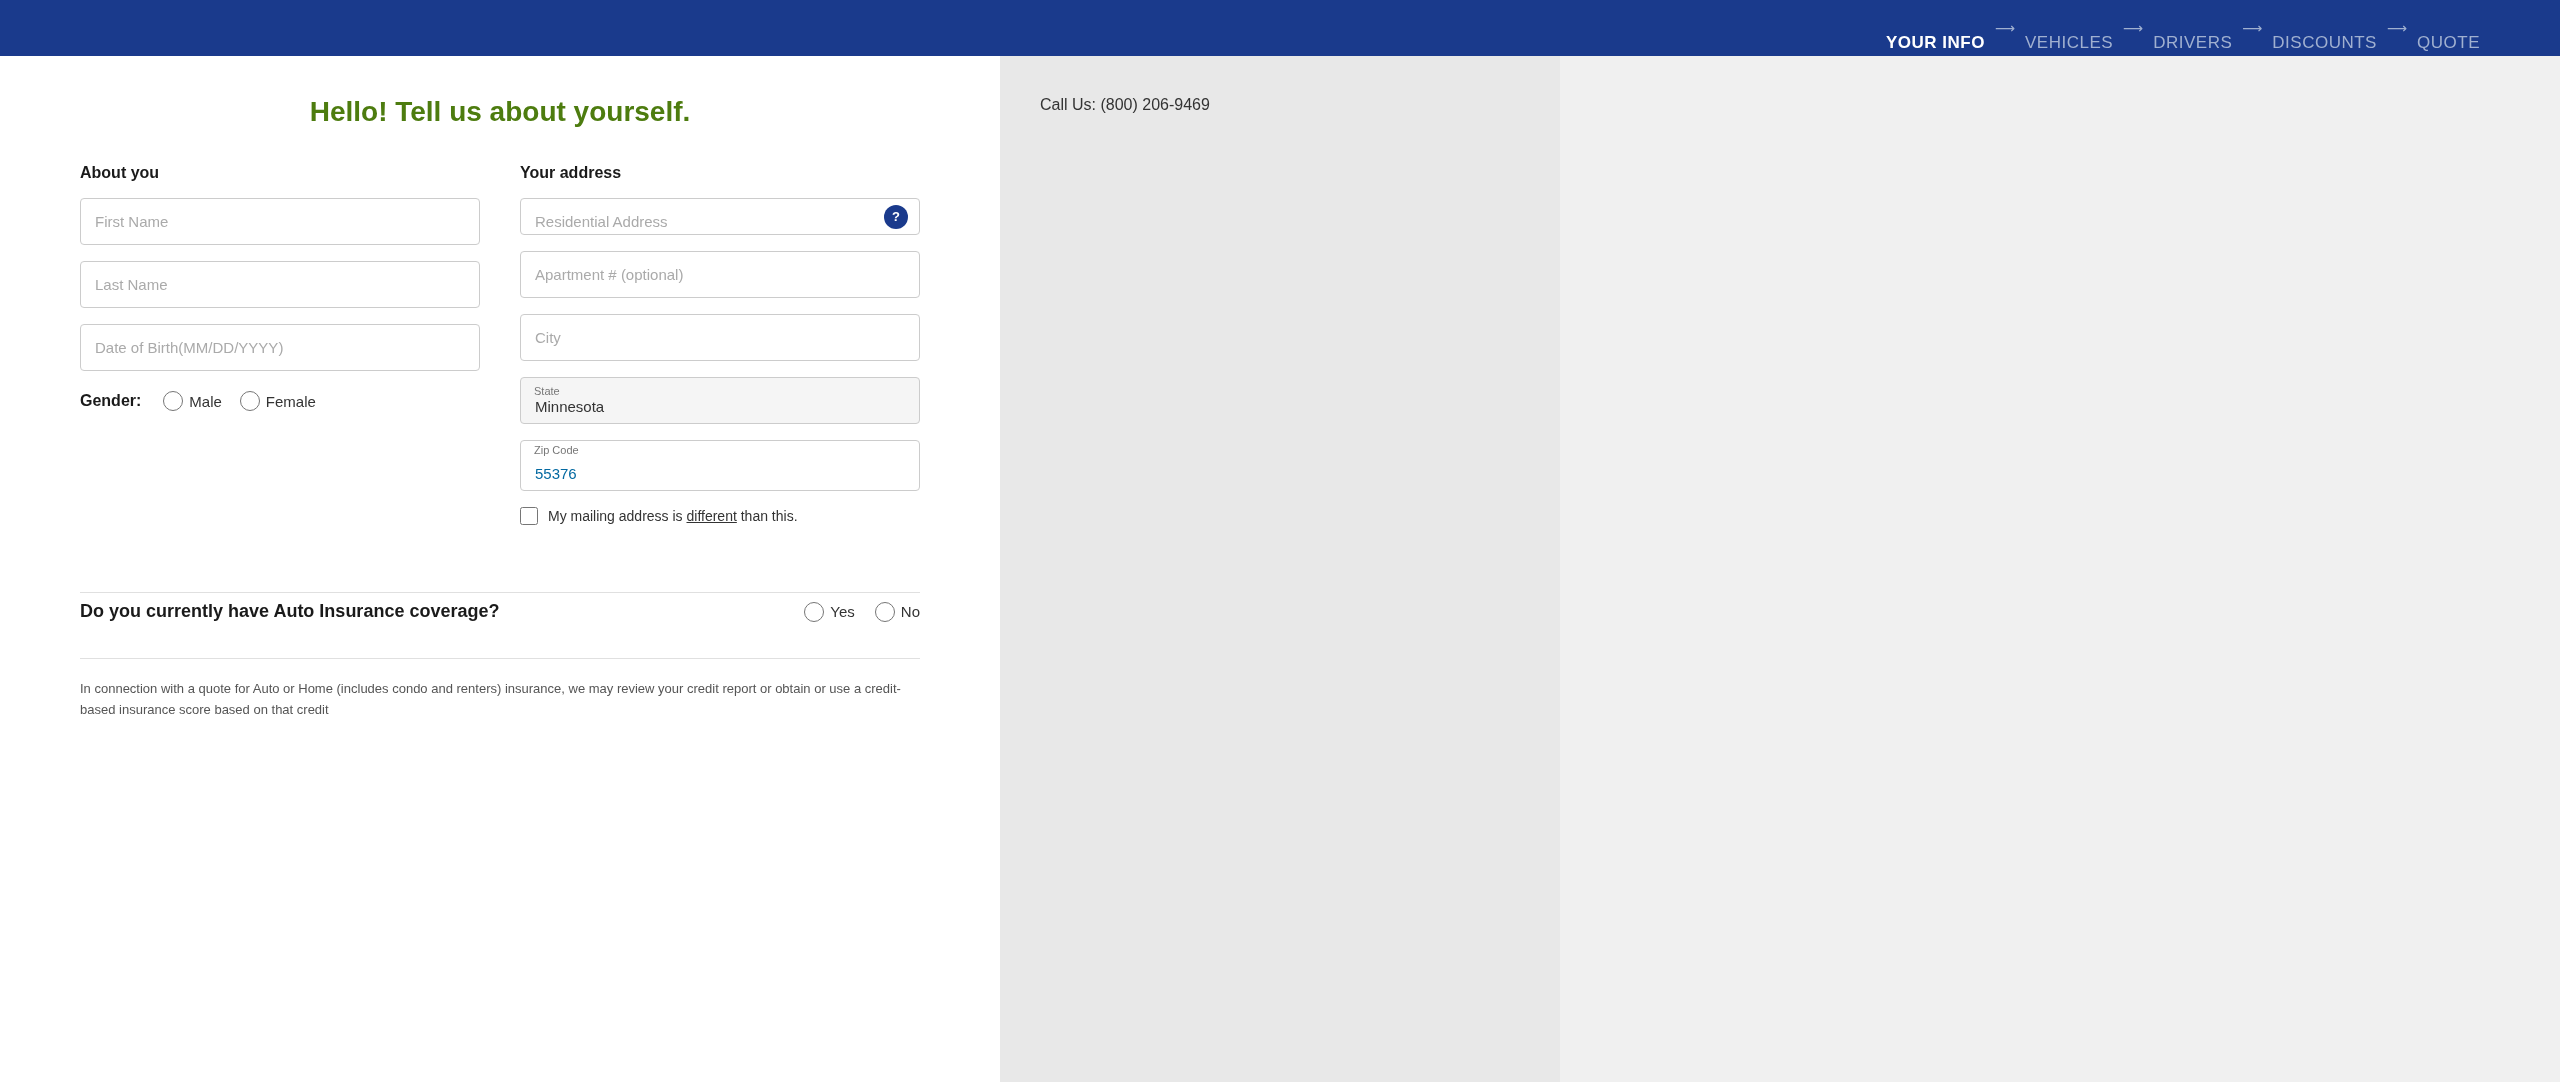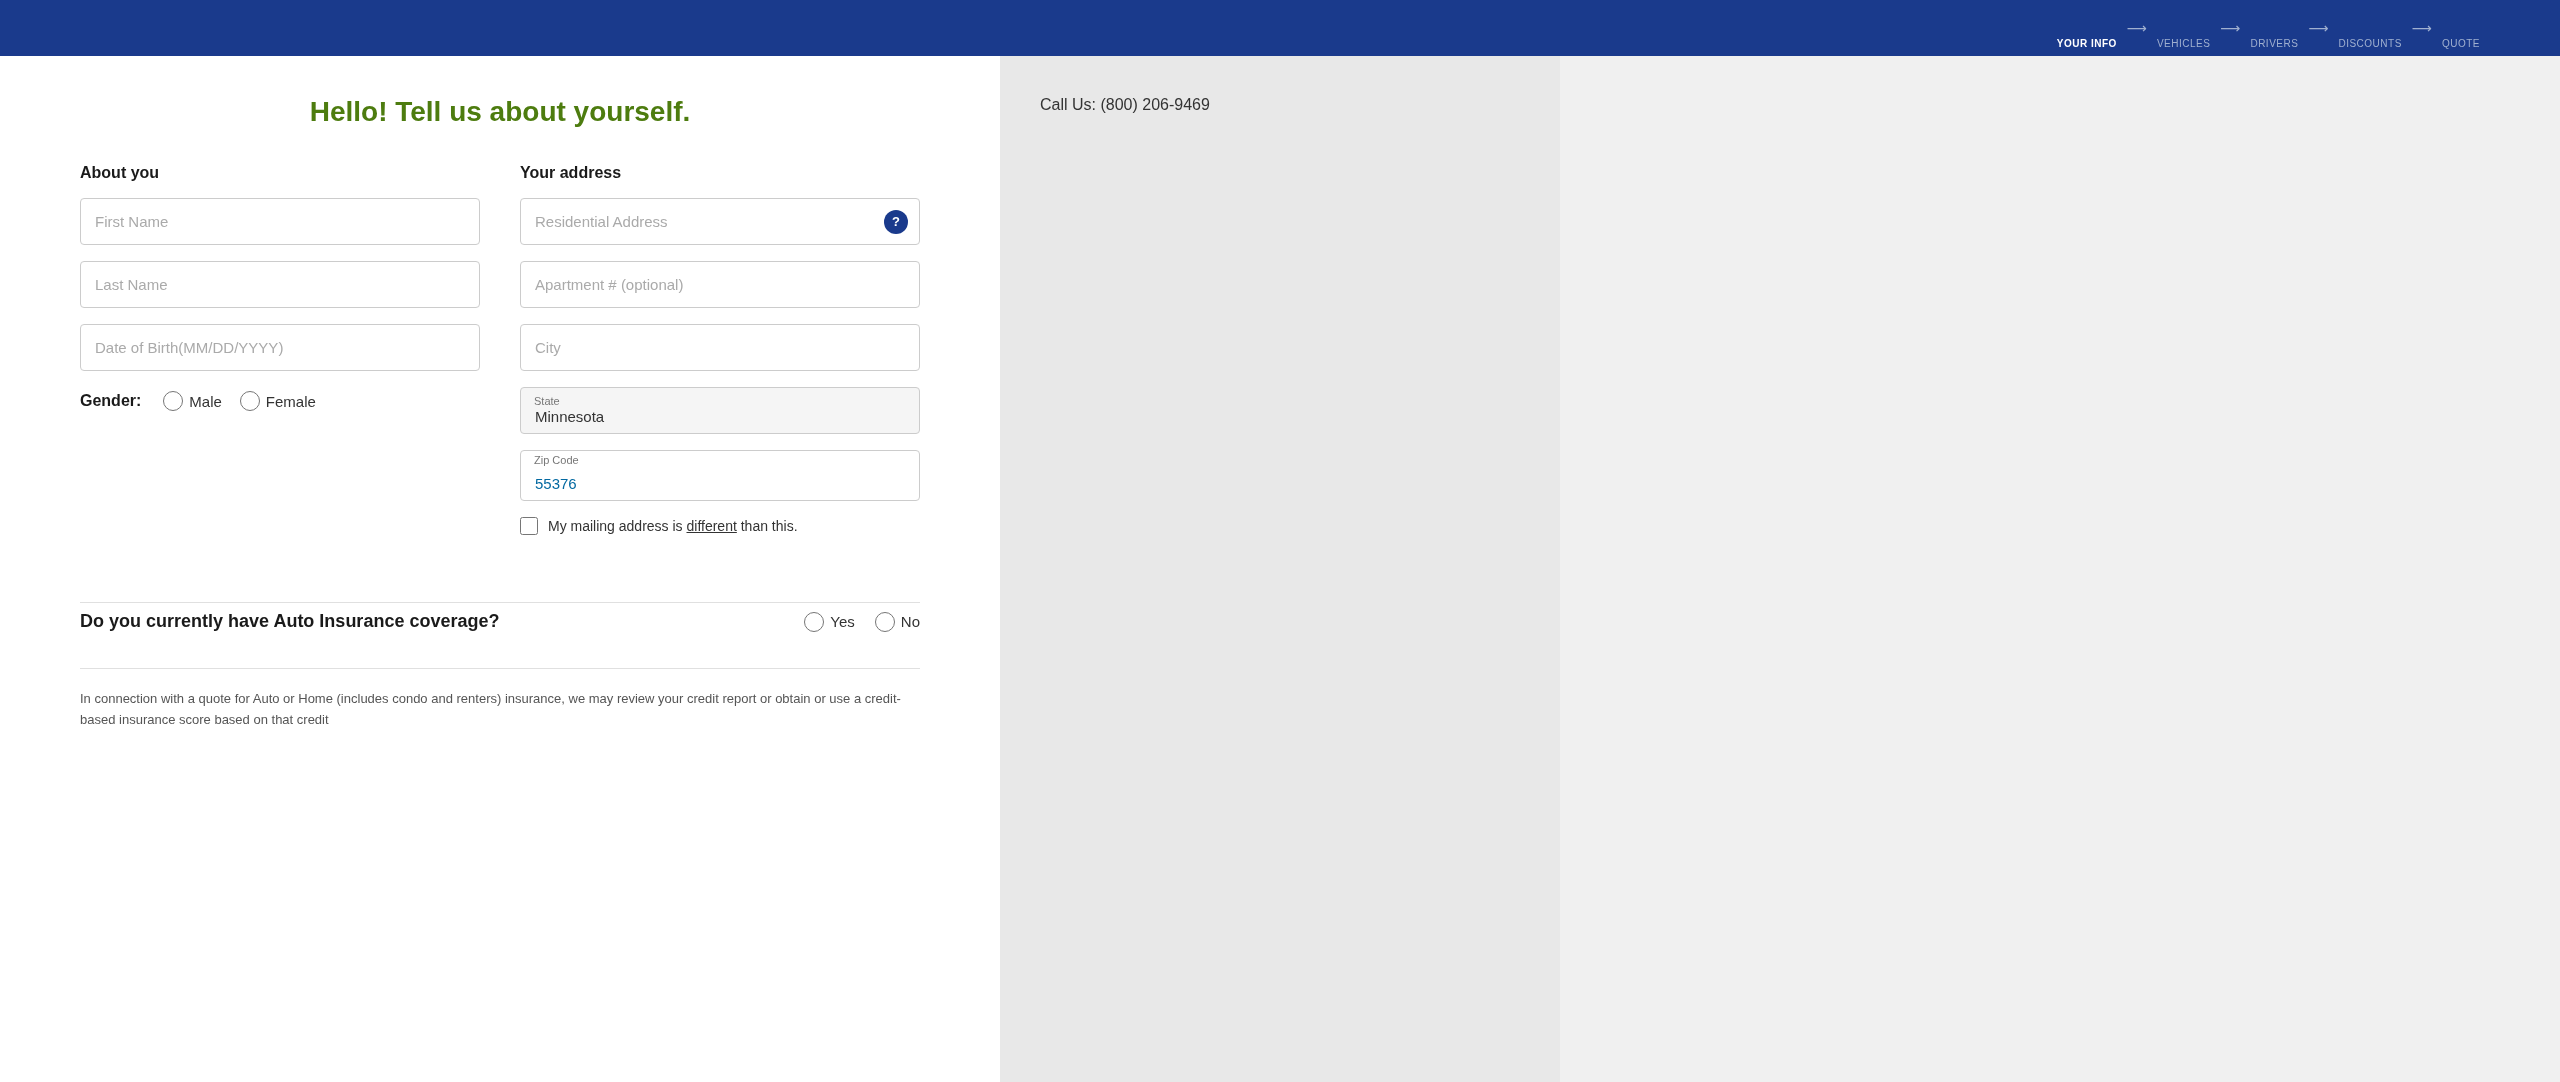--- a/index.html
+++ b/index.html
@@ -27,21 +27,21 @@
     .nav-steps {
       display: flex;
       align-items: center;
       gap: 0;
     }
 
     .nav-step {
       display: flex;
       align-items: center;
       color: #a0b0d0;
-      font-size: 10px;
+      font-size: 17px;
       font-weight: 500;
       letter-spacing: 0.5px;
       text-transform: uppercase;
       margin-top: 30px;
     }
 
     .nav-step.active {
       color: #ffffff;
       font-weight: 700;
     }
@@ -108,21 +108,21 @@
 
     .input-with-icon {
       position: relative;
       margin-bottom: 16px;
     }
 
     .input-with-icon input {
       width: 100%;
       border: 1.5px solid #cccccc;
       border-radius: 4px;
-      padding: 14px 44px 14px 14px;
+      padding: 14px 44px 4px 14px;
       font-size: 15px;
       color: #999999;
       outline: none;
       background: #fff;
     }
 
     .input-with-icon input::placeholder {
       color: #aaaaaa;
     }
 

